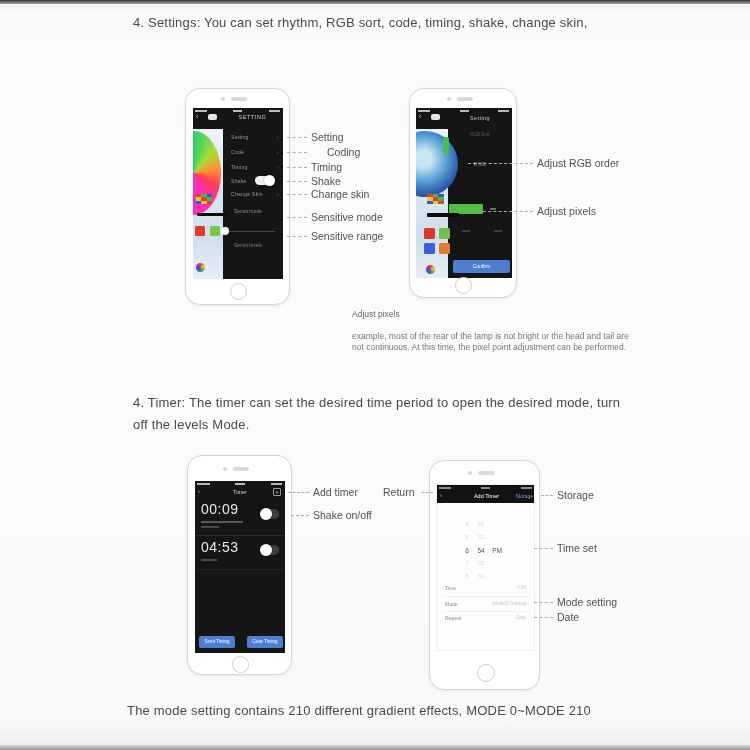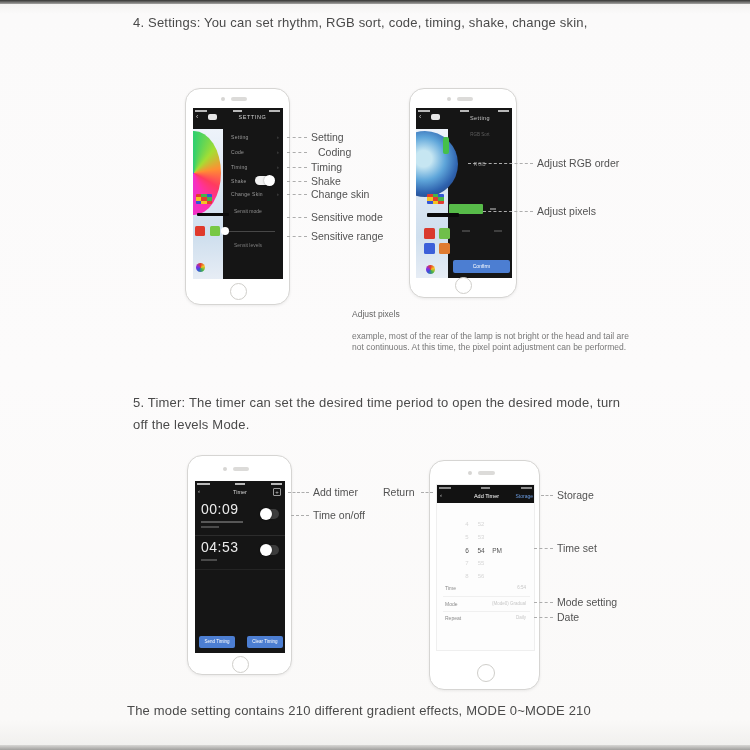--- a/index.html
+++ b/index.html
@@ -102,21 +102,21 @@
       <div class="sq" style="left:2px;top:118px;width:10px;height:10px;background:#e03a2c"></div>
       <div class="sq" style="left:17px;top:118px;width:10px;height:10px;background:#78c844"></div>
       <div class="mini" style="left:3px;top:155px;width:9px;height:9px"></div>
     </div>
     <div class="home" style="left:44px;top:194px;width:17px;height:17px"></div>
   </div>
 
   <div class="dash a" style="left:287px;top:137px;width:20px"></div>
   <div class="ann a" style="left:311px;top:131px">Setting</div>
   <div class="dash a" style="left:287px;top:152px;width:20px"></div>
-  <div class="ann a" style="left:318px;top:146px">Coding</div>
+  <div class="ann a" style="left:327px;top:146px">Coding</div>
   <div class="dash a" style="left:287px;top:167px;width:20px"></div>
   <div class="ann a" style="left:311px;top:161px">Timing</div>
   <div class="dash a" style="left:287px;top:181px;width:20px"></div>
   <div class="ann a" style="left:311px;top:175px">Shake</div>
   <div class="dash a" style="left:287px;top:194px;width:20px"></div>
   <div class="ann a" style="left:311px;top:188px">Change skin</div>
   <div class="dash a" style="left:287px;top:217px;width:20px"></div>
   <div class="ann a" style="left:311px;top:211px">Sensitive mode</div>
   <div class="dash a" style="left:287px;top:236px;width:20px"></div>
   <div class="ann a" style="left:311px;top:230px">Sensitive range</div>
@@ -169,21 +169,21 @@
 
   <div class="dash a" style="left:468px;top:163px;width:65px"></div>
   <div class="ann a" style="left:537px;top:157px">Adjust RGB order</div>
   <div class="dash a" style="left:483px;top:211px;width:50px"></div>
   <div class="ann a" style="left:537px;top:205px">Adjust pixels</div>
 
   <div class="a note" style="left:352px;top:309px;color:#666">Adjust pixels</div>
   <div class="a note" style="left:352px;top:342px">not continuous. At this time, the pixel point adjustment can be performed.</div>
   <div class="a note" style="left:352px;top:331px">example, most of the rear of the lamp is not bright or the head and tail are</div>
 
-  <div class="a doc" style="left:133px;top:392px">5. Timer: The timer can set the desired time period to open the desired mode, turn</div>
+  <div class="a doc" style="left:133px;top:392px">4. Timer: The timer can set the desired time period to open the desired mode, turn</div>
   <div class="a doc" style="left:133px;top:414px">off the levels Mode.</div>
 
   <div class="phone" style="left:187px;top:455px;width:105px;height:220px">
     <div class="cam" style="left:35px;top:11px"></div>
     <div class="spk" style="left:45px;top:11px;width:16px"></div>
     <div class="screen dark" style="left:7px;top:25px;width:90px;height:172px">
       <div class="sp" style="left:2px;top:2px;width:13px;height:2px"></div>
       <div class="sp" style="left:40px;top:2px;width:10px;height:2px"></div>
       <div class="sp" style="left:76px;top:2px;width:11px;height:2px"></div>
       <div class="a" style="left:3px;top:7px;font-size:6px;color:#cfcfcf">‹</div>
@@ -207,21 +207,21 @@
 
       <div class="btn-blue" style="left:4px;top:155px;width:36px;height:12px;font-size:4.5px;line-height:12px">Send Timing</div>
       <div class="btn-blue" style="left:52px;top:155px;width:36px;height:12px;font-size:4.5px;line-height:12px">Clear Timing</div>
     </div>
     <div class="home" style="left:44px;top:200px;width:17px;height:17px"></div>
   </div>
 
   <div class="dash a" style="left:288px;top:492px;width:21px"></div>
   <div class="ann a" style="left:313px;top:486px">Add timer</div>
   <div class="dash a" style="left:291px;top:515px;width:18px"></div>
-  <div class="ann a" style="left:313px;top:509px">Time on/off</div>
+  <div class="ann a" style="left:313px;top:509px">Shake on/off</div>
 
   <div class="phone" style="left:429px;top:460px;width:111px;height:230px">
     <div class="cam" style="left:38px;top:10px"></div>
     <div class="spk" style="left:48px;top:10px;width:17px"></div>
     <div class="screen" style="left:6px;top:23px;width:99px;height:167px;background:#fdfdfd;border:1px solid #efefef">
 
       <div class="a" style="left:0;top:0;width:99px;height:18px;background:#121212">
         <div class="sp" style="left:2px;top:2px;width:12px;height:2px;background:#8d8d8d"></div>
         <div class="sp" style="left:44px;top:2px;width:9px;height:2px;background:#8d8d8d"></div>
         <div class="sp" style="left:84px;top:2px;width:11px;height:2px;background:#8d8d8d"></div>

